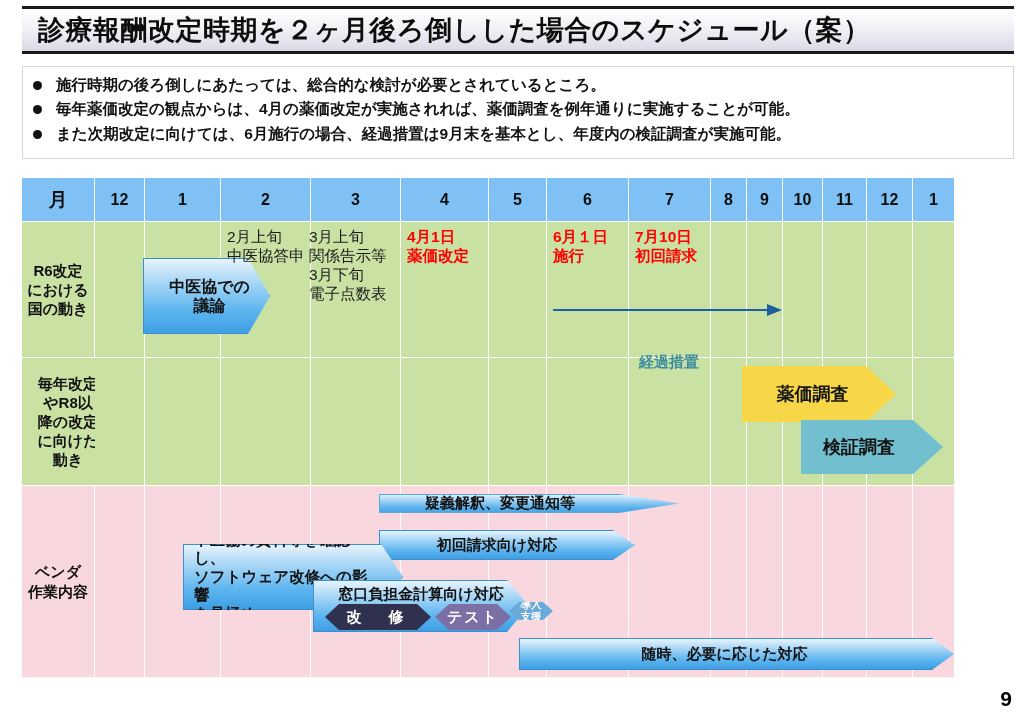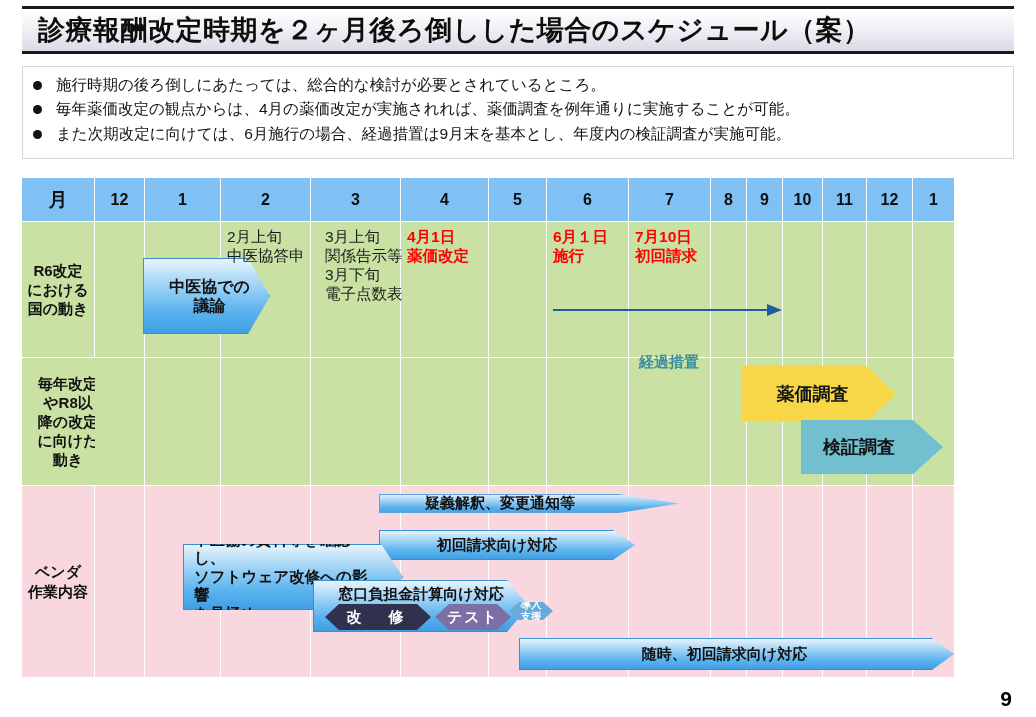--- a/index.html
+++ b/index.html
@@ -60,21 +60,21 @@
     width: 9px;
     height: 9px;
     border-radius: 50%;
     background: #111111;
     margin-top: 6px;
     margin-right: 14px;
     flex: 0 0 auto;
   }
   .bullet-text {
     font-size: 15.5px;
-    font-weight: normal;
+    font-weight: bold;
     color: #121212;
     white-space: nowrap;
   }
 
   
   .table-wrap {
     position: absolute;
     left: 22px;
     top: 178px;
     width: 992px;
@@ -321,21 +321,21 @@
       <div class="cell body-cell pink" style="left: 801px; top: 308px; width: 44px; height: 192px;"></div>
       <div class="cell body-cell pink" style="left: 845px; top: 308px; width: 46px; height: 192px;"></div>
       <div class="cell body-cell pink" style="left: 891px; top: 308px; width: 42px; height: 192px;"></div>
     </div>
 
   <div class="chev chev-blue" id="chev-chuiikyo" style="left: 121px; top: 80px; width: 127px; height: 76px;">
     <div class="chev-multi-label">中医協での<br>議論</div>
   </div>
 
   <div class="note" id="note-feb" style="left: 205px; top: 50px;">2月上旬<br>中医協答申</div>
-  <div class="note" id="note-mar" style="left: 303px; top: 50px;">3月上旬<br>関係告示等<br>3月下旬<br>電子点数表</div>
+  <div class="note" id="note-mar" style="left: 287px; top: 50px;">3月上旬<br>関係告示等<br>3月下旬<br>電子点数表</div>
   <div class="note red" id="note-apr" style="left: 385px; top: 50px;">4月1日<br>薬価改定</div>
   <div class="note red" id="note-jun" style="left: 531px; top: 50px;">6月１日<br>施行</div>
   <div class="note red" id="note-jul" style="left: 613px; top: 50px;">7月10日<br>初回請求</div>
 
   <svg class="tm-arrow" id="tm-arrow" width="230" height="16" style="left: 531px; top: 124px;">
     <line x1="0" y1="8" x2="214" y2="8" stroke="#1f5fa0" stroke-width="2"></line>
     <polygon points="214,2 229,8 214,14" fill="#1f5fa0"></polygon>
   </svg>
   <div class="tm-label" id="tm-label" style="left: 617px; top: 144px;">経過措置</div>
 
@@ -366,17 +366,17 @@
     <span>改　修</span>
   </div>
   <div class="phase phase-purple" id="phase-test" style="left: 413px; top: 426px; width: 76px; height: 26px;">
     <span>テスト</span>
   </div>
   <div class="phase phase-lightblue" id="phase-dounyu" style="left: 487px; top: 424px; width: 44px; height: 18px;">
     <span>導入<br>支援</span>
   </div>
 
   <div class="chev chev-blue" id="bar-zuiji" style="left: 497px; top: 460px; width: 435px; height: 32px;">
-    <div class="chev-label" style="font-size:15px;padding-right:24px;">随時、初回請求向け対応</div>
+    <div class="chev-label" style="font-size:15px;padding-right:24px;">随時、必要に応じた対応</div>
   </div>
 </div>
 
 <div class="page-no">9</div>
 
 </body></html>

